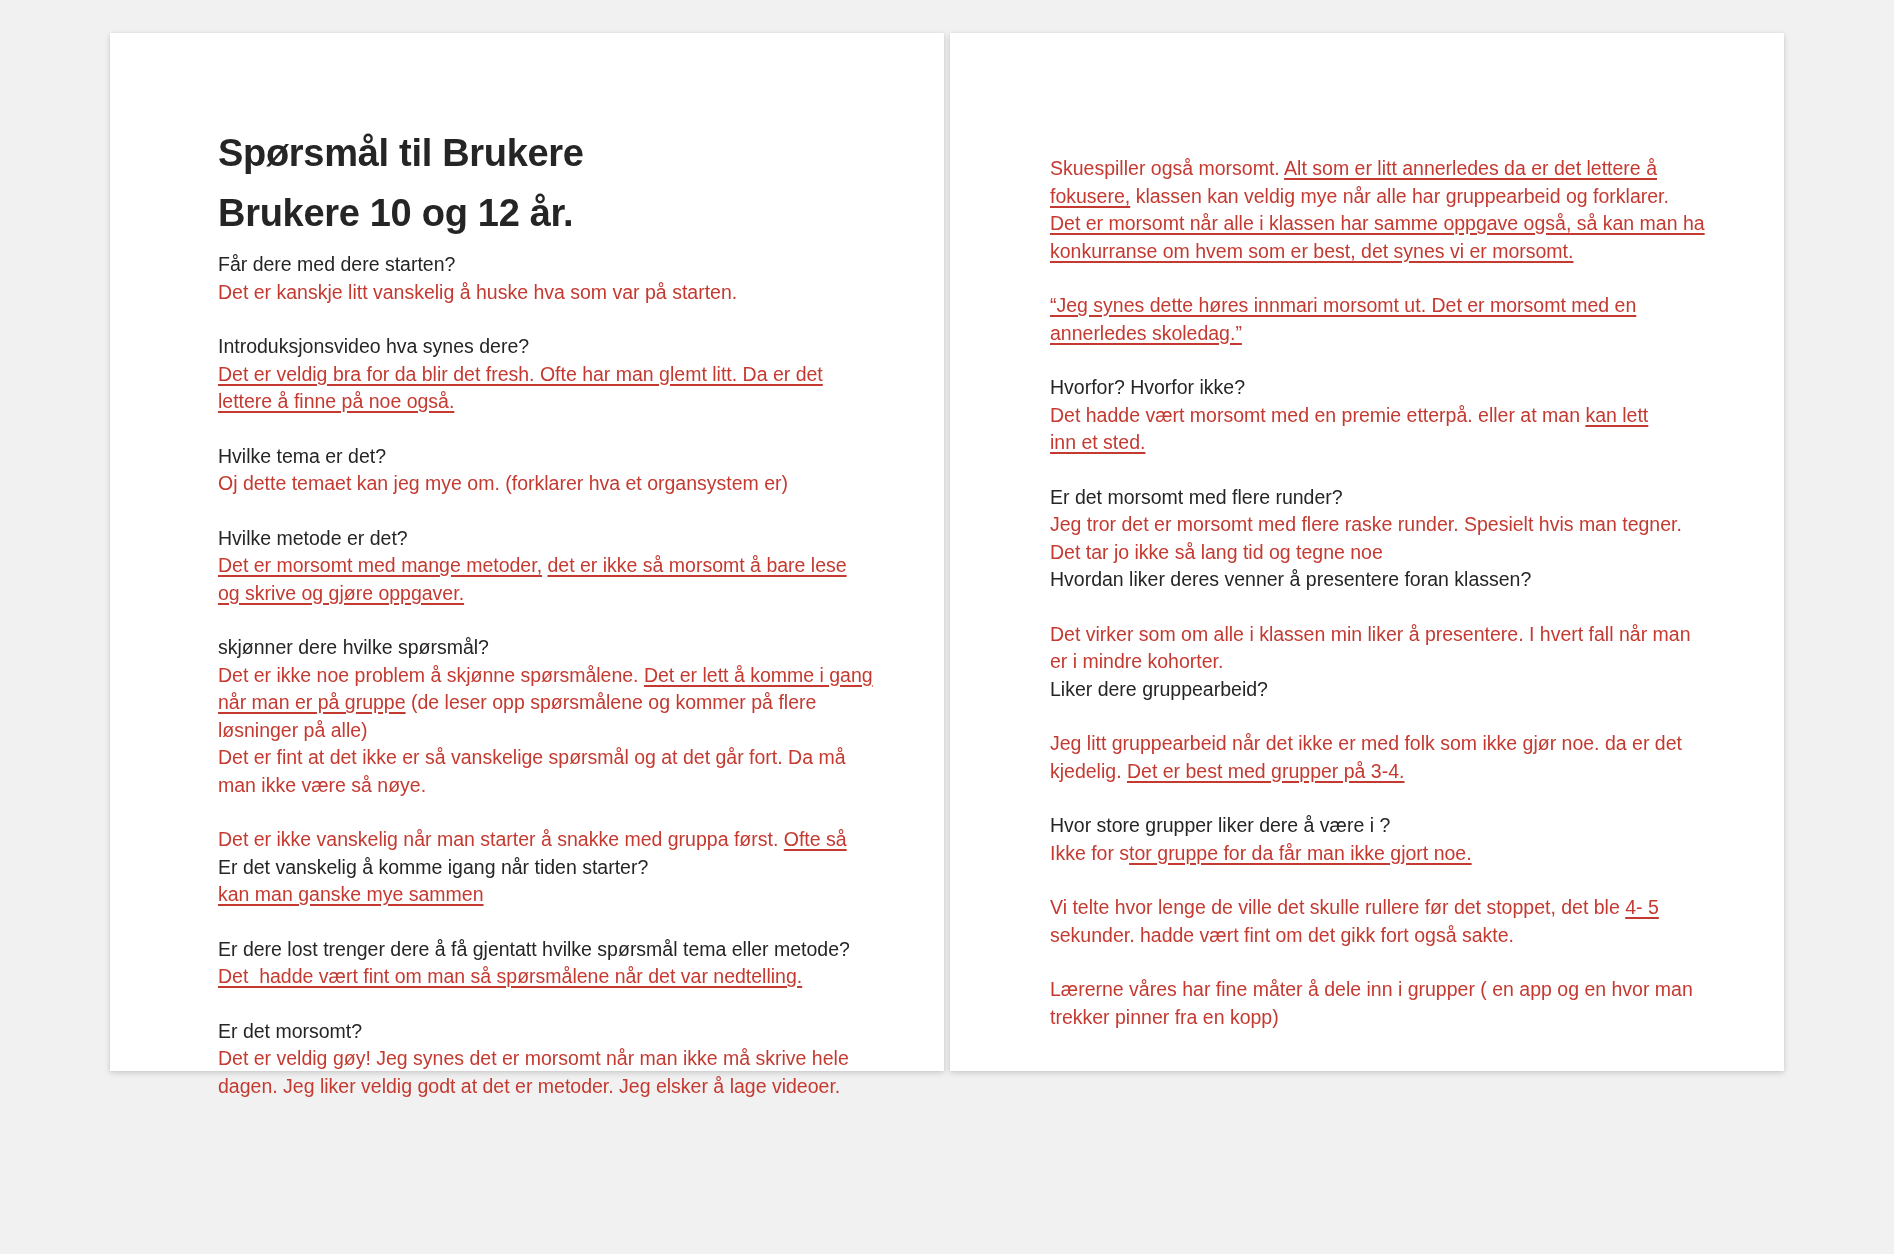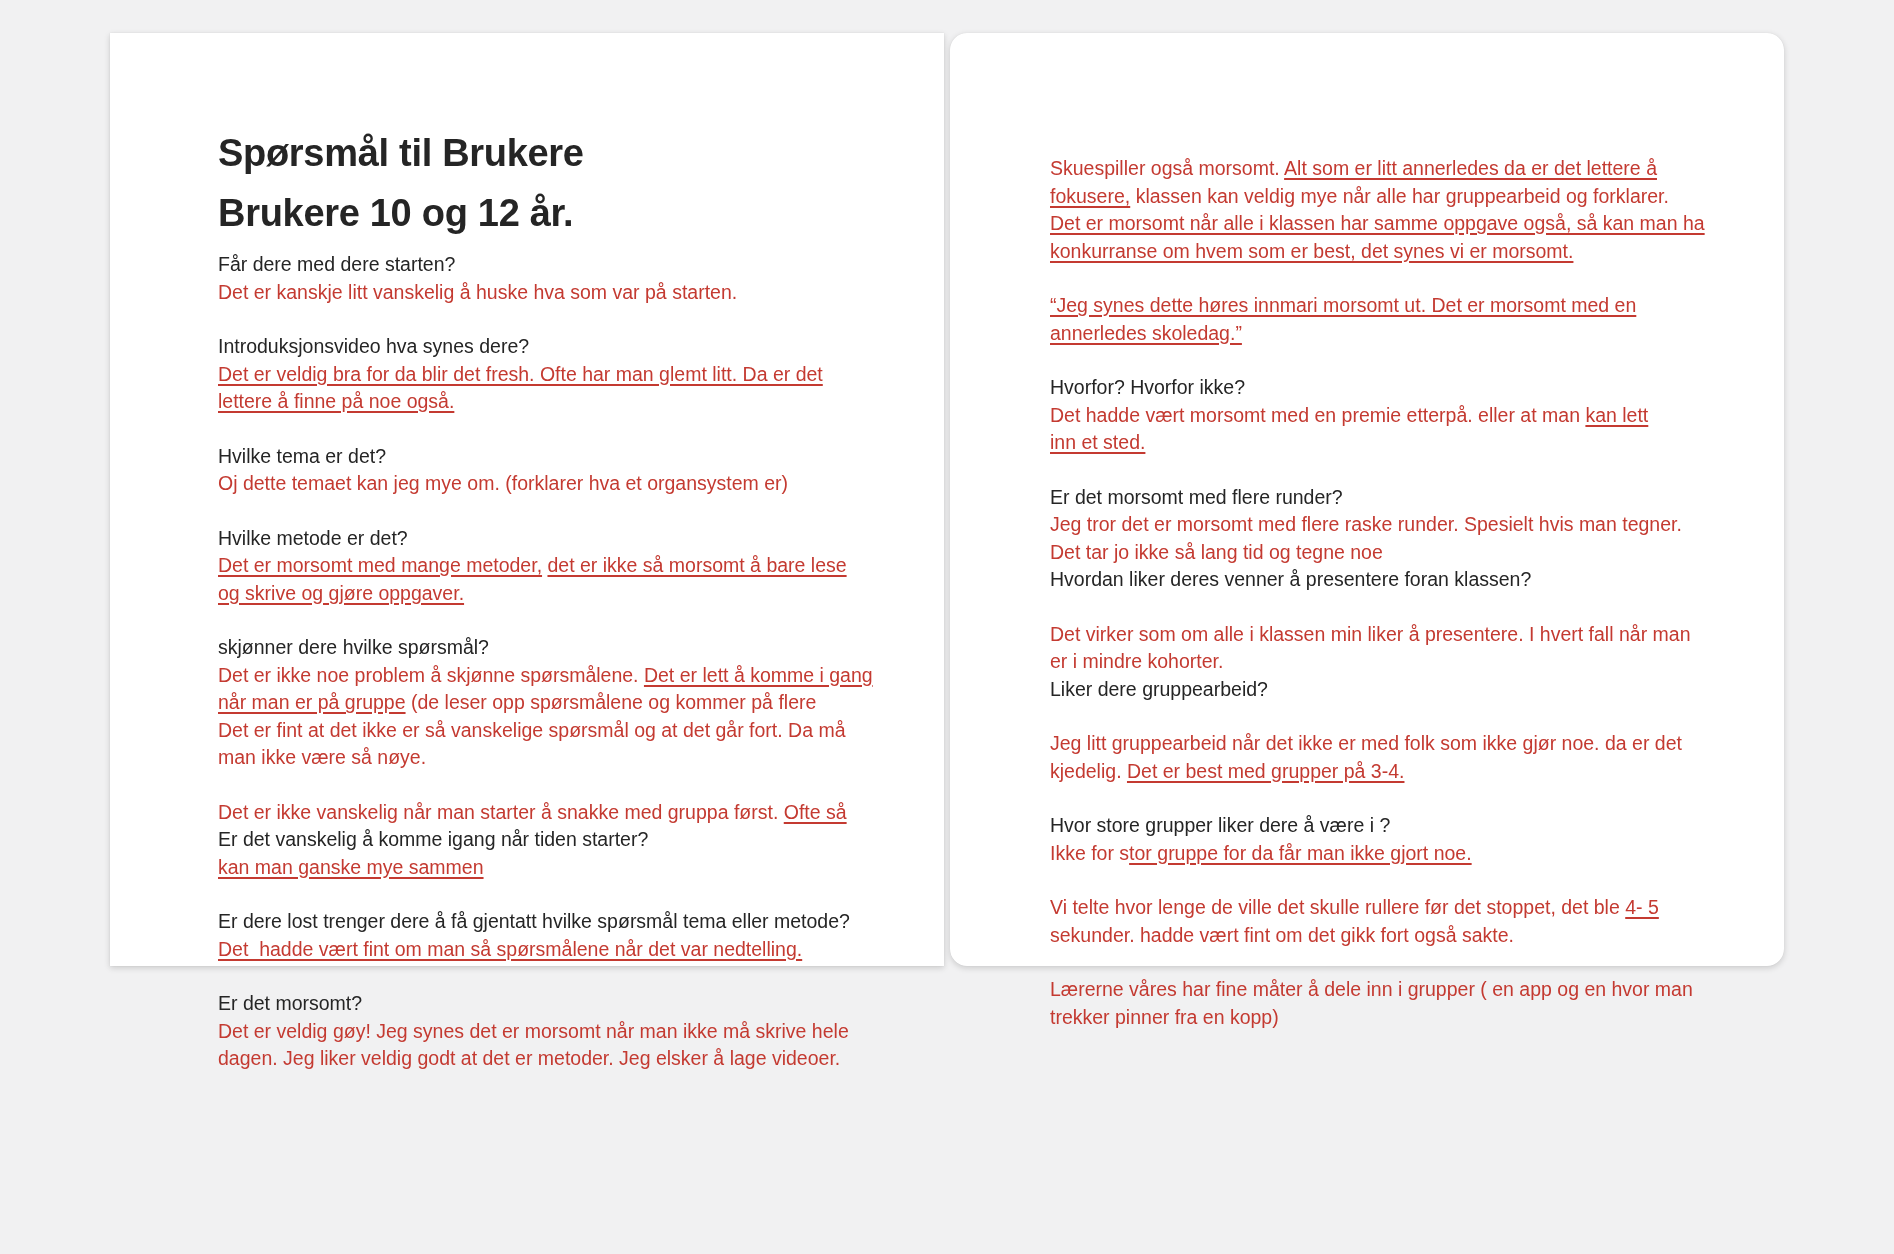--- a/index.html
+++ b/index.html
@@ -13,26 +13,26 @@
   body{
     background:var(--bg);
     font-family:"Liberation Sans","DejaVu Sans",sans-serif;
     position:relative;
     overflow:hidden;
   }
   .page{
     position:absolute;
     top:33px;
     width:834px;
-    height:933px;
+    height:1038px;
     background:var(--paper);
     box-shadow:0 2px 6px rgba(0,0,0,0.16), 0 0 1px rgba(0,0,0,0.10);
   }
   .page-left{left:110px;}
-  .page-right{left:950px;border-radius:17px;}
+  .page-right{left:950px;}
   .page-inner{position:relative;height:100%;}
   .page-left .page-inner{padding:0 60px 0 108px;}
   .page-right .page-inner{padding:114px 60px 0 100px;}
   .title-wrap{margin-top:90px;}
   .title-line{
     font-size:38px;
     line-height:60px;
     font-weight:600;
     letter-spacing:-0.3px;
     color:var(--ink);
@@ -79,20 +79,21 @@
         </p>
         <p class="block">
           <span class="line"><span class="seg question">Hvilke metode er det?</span></span>
           <span class="line"><span class="seg answer-underline">Det er morsomt med mange metoder,</span><span class="seg answer"> </span><span class="seg answer-underline">det er ikke så morsomt å bare lese</span></span>
           <span class="line"><span class="seg answer-underline">og skrive og gjøre oppgaver.</span></span>
         </p>
         <p class="block">
           <span class="line"><span class="seg question">skjønner dere hvilke spørsmål?</span></span>
           <span class="line"><span class="seg answer">Det er ikke noe problem å skjønne spørsmålene. </span><span class="seg answer-underline">Det er lett å komme i gang</span></span>
           <span class="line"><span class="seg answer-underline">når man er på gruppe</span><span class="seg answer"> (de leser opp spørsmålene og kommer på flere</span></span>
+          <span class="line"><span class="seg answer">løsninger på alle)</span></span>
           <span class="line"><span class="seg answer">Det er fint at det ikke er så vanskelige spørsmål og at det går fort. Da må</span></span>
           <span class="line"><span class="seg answer">man ikke være så nøye.</span></span>
         </p>
         <p class="block">
           <span class="line"><span class="seg answer">Det er ikke vanskelig når man starter å snakke med gruppa først. </span><span class="seg answer-underline">Ofte så</span></span>
           <span class="line"><span class="seg question">Er det vanskelig å komme igang når tiden starter?</span></span>
           <span class="line"><span class="seg answer-underline">kan man ganske mye sammen</span></span>
         </p>
         <p class="block">
           <span class="line"><span class="seg question">Er dere lost trenger dere å få gjentatt hvilke spørsmål tema eller metode?</span></span>

